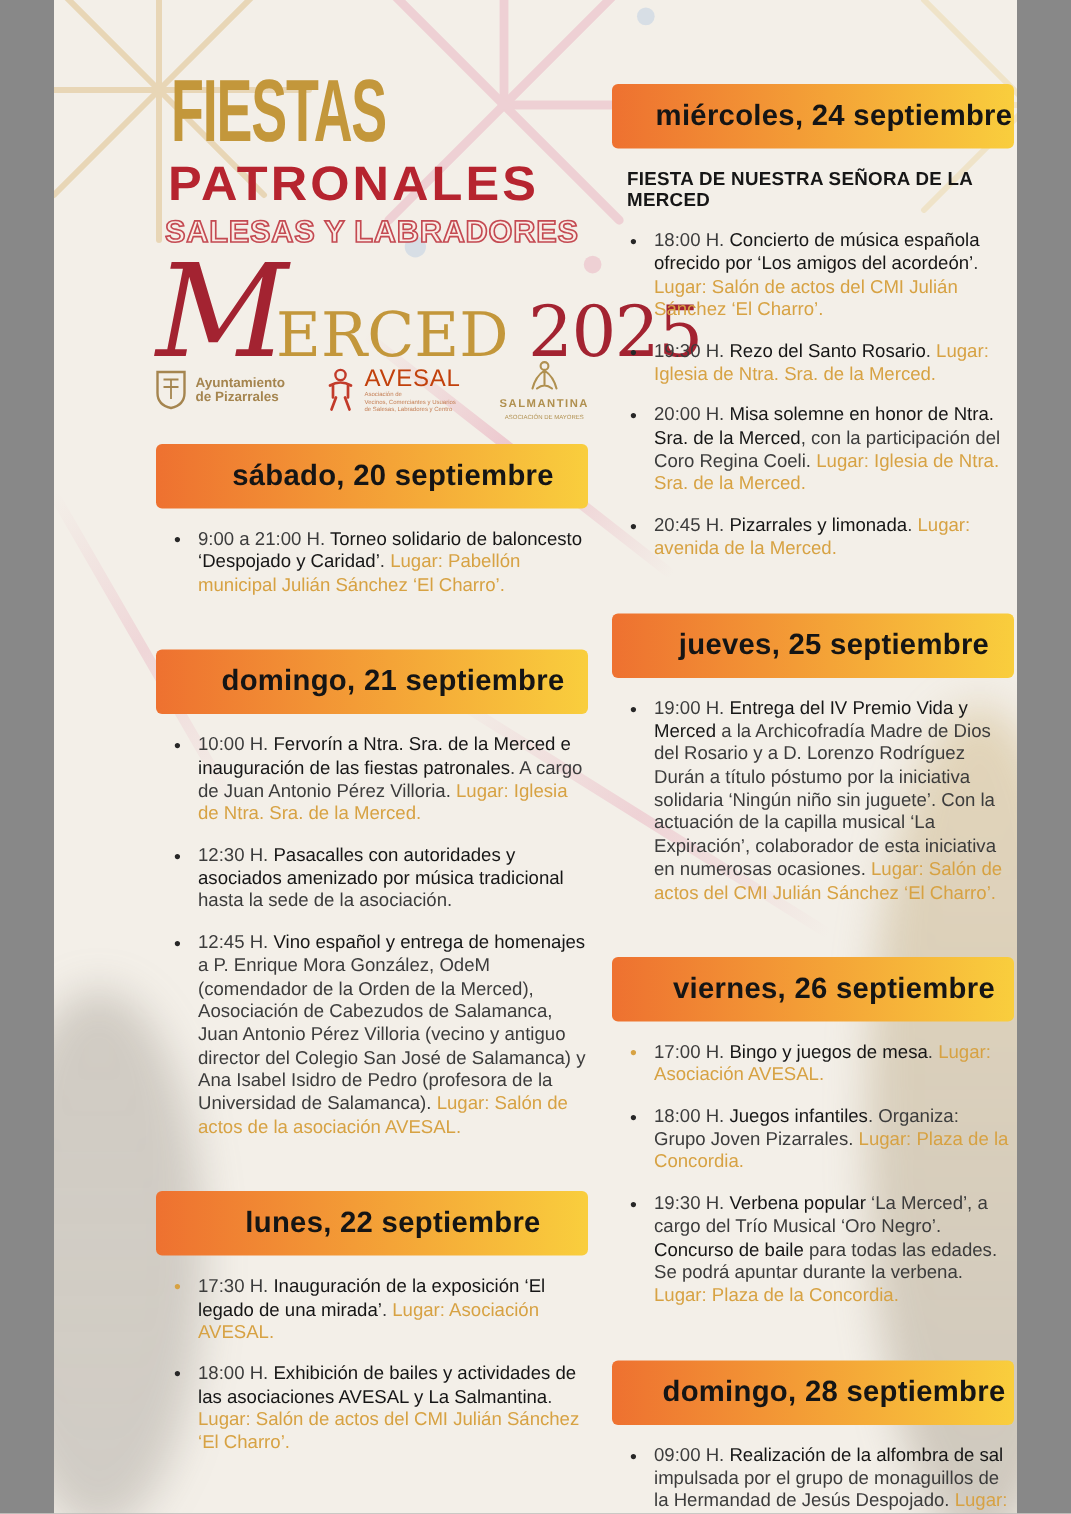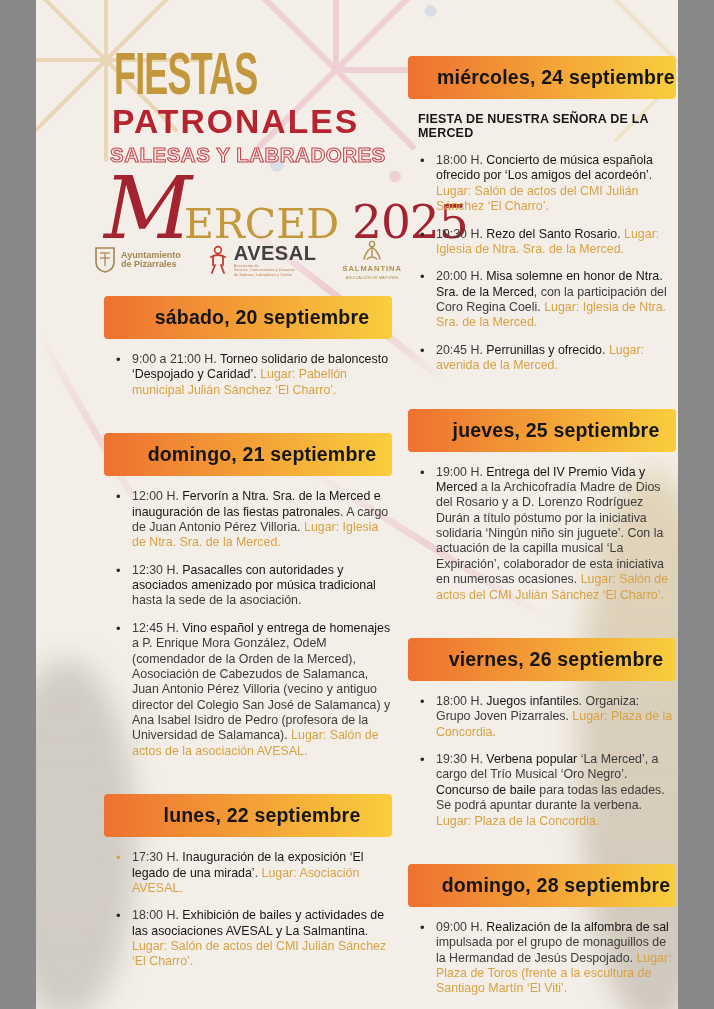--- a/index.html
+++ b/index.html
@@ -25,21 +25,21 @@
   .t3{font-weight:bold;font-size:20.5px;line-height:1;color:#f9ece6;
       -webkit-text-stroke:1.1px #c44a52;letter-spacing:.5px;margin-left:12px;margin-top:6px;white-space:nowrap;}
   .merced{display:flex;align-items:baseline;margin-left:6px;margin-top:10px;font-family:"DejaVu Serif",serif;}
   .m-init{font-style:italic;font-size:86px;line-height:.75;color:var(--script-red);margin-right:-8px;}
   .m-rest{font-size:41px;color:var(--gold);letter-spacing:0px;line-height:.8;}
   .m-year{font-size:47px;color:var(--script-red);margin-left:13px;line-height:.8;letter-spacing:-1px;}
   .logos{display:flex;align-items:center;justify-content:center;gap:26px;}
   .logo{display:flex;align-items:center;gap:5px;}
   .logo .stack{display:flex;flex-direction:column;line-height:1.05;}
   .ayto-label{font-size:9px;font-weight:bold;color:#a5854f;}
-  .avesal-label{font-size:20px;font-weight:bold;color:#404040;letter-spacing:.5px;}
+  .avesal-label{font-size:16px;font-weight:normal;color:#c2410c;letter-spacing:.5px;}
   .tiny{font-size:4px;color:#c57f55;line-height:1.2;}
   .salm-label{font-size:7.5px;font-weight:bold;color:#b0904f;letter-spacing:1px;}
   .tiny-g{font-size:4px;color:#b0904f;}
   .logo svg{display:block;}
   
   .col{position:absolute;display:flex;flex-direction:column;}
   .col-left{left:68px;top:296px;width:288px;}
   .col-right{left:372px;top:56px;width:268px;}
   .card{margin-bottom:23px;}
   .card-header{
@@ -153,53 +153,54 @@
     <section class="col col-left">
         <article class="card">
           <div class="card-header">sábado, 20 septiembre</div>
           <ul class="events">
             <li class="event"><span class="sg-n">9:00 a 21:00 H. </span><span class="sg-b">Torneo solidario de baloncesto ‘Despojado y Caridad’</span><span class="sg-n">. </span><span class="sg-l">Lugar: Pabellón municipal Julián Sánchez ‘El Charro’.</span></li>
           </ul>
         </article>
         <article class="card">
           <div class="card-header">domingo, 21 septiembre</div>
           <ul class="events">
-            <li class="event"><span class="sg-n">12:00 H. </span><span class="sg-b">Fervorín a Ntra. Sra. de la Merced e inauguración de las fiestas patronales</span><span class="sg-n">. A cargo de Juan Antonio Pérez Villoria. </span><span class="sg-l">Lugar: Iglesia de Ntra. Sra. de la Merced.</span></li>
+            <li class="event"><span class="sg-n">10:00 H. </span><span class="sg-b">Fervorín a Ntra. Sra. de la Merced e inauguración de las fiestas patronales</span><span class="sg-n">. A cargo de Juan Antonio Pérez Villoria. </span><span class="sg-l">Lugar: Iglesia de Ntra. Sra. de la Merced.</span></li>
             <li class="event"><span class="sg-n">12:30 H. </span><span class="sg-b">Pasacalles con autoridades y asociados amenizado por música tradicional</span><span class="sg-n"> hasta la sede de la asociación.</span></li>
             <li class="event"><span class="sg-n">12:45 H. </span><span class="sg-b">Vino español y entrega de homenajes</span><span class="sg-n"> a P. Enrique Mora González, OdeM (comendador de la Orden de la Merced), Aosociación de Cabezudos de Salamanca, Juan Antonio Pérez Villoria (vecino y antiguo director del Colegio San José de Salamanca) y Ana Isabel Isidro de Pedro (profesora de la Universidad de Salamanca). </span><span class="sg-l">Lugar: Salón de actos de la asociación AVESAL.</span></li>
           </ul>
         </article>
         <article class="card">
           <div class="card-header">lunes, 22 septiembre</div>
           <ul class="events">
             <li class="event accent"><span class="sg-n">17:30 H. </span><span class="sg-b">Inauguración de la exposición ‘El legado de una mirada’</span><span class="sg-n">. </span><span class="sg-l">Lugar: Asociación AVESAL.</span></li>
             <li class="event"><span class="sg-n">18:00 H. </span><span class="sg-b">Exhibición de bailes y actividades de las asociaciones AVESAL y La Salmantina</span><span class="sg-n">. </span><span class="sg-l">Lugar: Salón de actos del CMI Julián Sánchez ‘El Charro’.</span></li>
           </ul>
         </article>
       </section>
     <section class="col col-right">
         <article class="card">
           <div class="card-header">miércoles, 24 septiembre</div>
           <div class="card-subtitle">FIESTA DE NUESTRA SEÑORA DE LA MERCED</div>
           <ul class="events">
             <li class="event"><span class="sg-n">18:00 H. </span><span class="sg-b">Concierto de música española ofrecido por ‘Los amigos del acordeón’</span><span class="sg-n">. </span><span class="sg-l">Lugar: Salón de actos del CMI Julián Sánchez ‘El Charro’.</span></li>
             <li class="event"><span class="sg-n">19:30 H. </span><span class="sg-b">Rezo del Santo Rosario</span><span class="sg-n">. </span><span class="sg-l">Lugar: Iglesia de Ntra. Sra. de la Merced.</span></li>
             <li class="event"><span class="sg-n">20:00 H. </span><span class="sg-b">Misa solemne en honor de Ntra. Sra. de la Merced</span><span class="sg-n">, con la participación del Coro Regina Coeli. </span><span class="sg-l">Lugar: Iglesia de Ntra. Sra. de la Merced.</span></li>
-            <li class="event"><span class="sg-n">20:45 H. </span><span class="sg-b">Perrunillas y ofrecido</span><span class="sg-n">. </span><span class="sg-l">Lugar: avenida de la Merced.</span></li>
+            <li class="event"><span class="sg-n">20:45 H. </span><span class="sg-b">Pizarrales y limonada</span><span class="sg-n">. </span><span class="sg-l">Lugar: avenida de la Merced.</span></li>
           </ul>
         </article>
         <article class="card">
           <div class="card-header">jueves, 25 septiembre</div>
           <ul class="events">
             <li class="event"><span class="sg-n">19:00 H. </span><span class="sg-b">Entrega del IV Premio Vida y Merced</span><span class="sg-n"> a la Archicofradía Madre de Dios del Rosario y a D. Lorenzo Rodríguez Durán a título póstumo por la iniciativa solidaria ‘Ningún niño sin juguete’. Con la actuación de la capilla musical ‘La Expiración’, colaborador de esta iniciativa en numerosas ocasiones. </span><span class="sg-l">Lugar: Salón de actos del CMI Julián Sánchez ‘El Charro’.</span></li>
           </ul>
         </article>
         <article class="card">
           <div class="card-header">viernes, 26 septiembre</div>
           <ul class="events">
+            <li class="event accent"><span class="sg-n">17:00 H. </span><span class="sg-b">Bingo y juegos de mesa</span><span class="sg-n">. </span><span class="sg-l">Lugar: Asociación AVESAL.</span></li>
             <li class="event"><span class="sg-n">18:00 H. </span><span class="sg-b">Juegos infantiles</span><span class="sg-n">. Organiza: Grupo Joven Pizarrales. </span><span class="sg-l">Lugar: Plaza de la Concordia.</span></li>
             <li class="event"><span class="sg-n">19:30 H. </span><span class="sg-b">Verbena popular</span><span class="sg-n"> ‘La Merced’, a cargo del Trío Musical ‘Oro Negro’. </span><span class="sg-b">Concurso de baile</span><span class="sg-n"> para todas las edades. Se podrá apuntar durante la verbena. </span><span class="sg-l">Lugar: Plaza de la Concordia.</span></li>
           </ul>
         </article>
         <article class="card">
           <div class="card-header">domingo, 28 septiembre</div>
           <ul class="events">
             <li class="event"><span class="sg-n">09:00 H. </span><span class="sg-b">Realización de la alfombra de sal</span><span class="sg-n"> impulsada por el grupo de monaguillos de la Hermandad de Jesús Despojado. </span><span class="sg-l">Lugar: Plaza de Toros (frente a la escultura de Santiago Martín ‘El Viti’.</span></li>
           </ul>
         </article>

